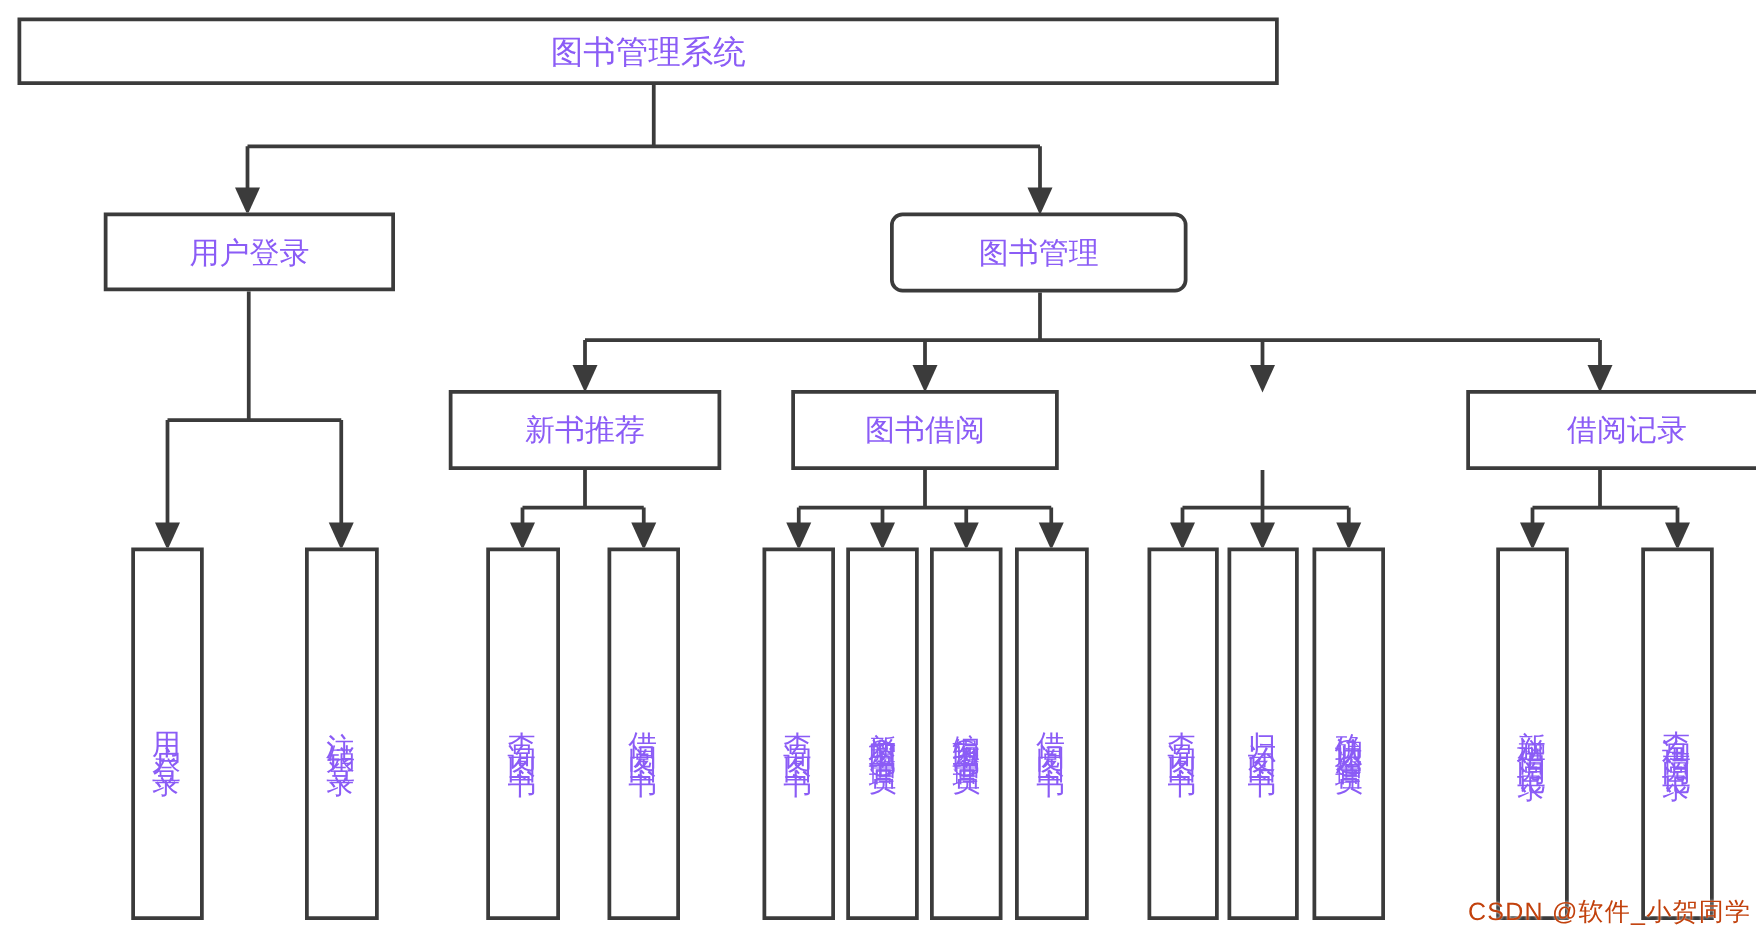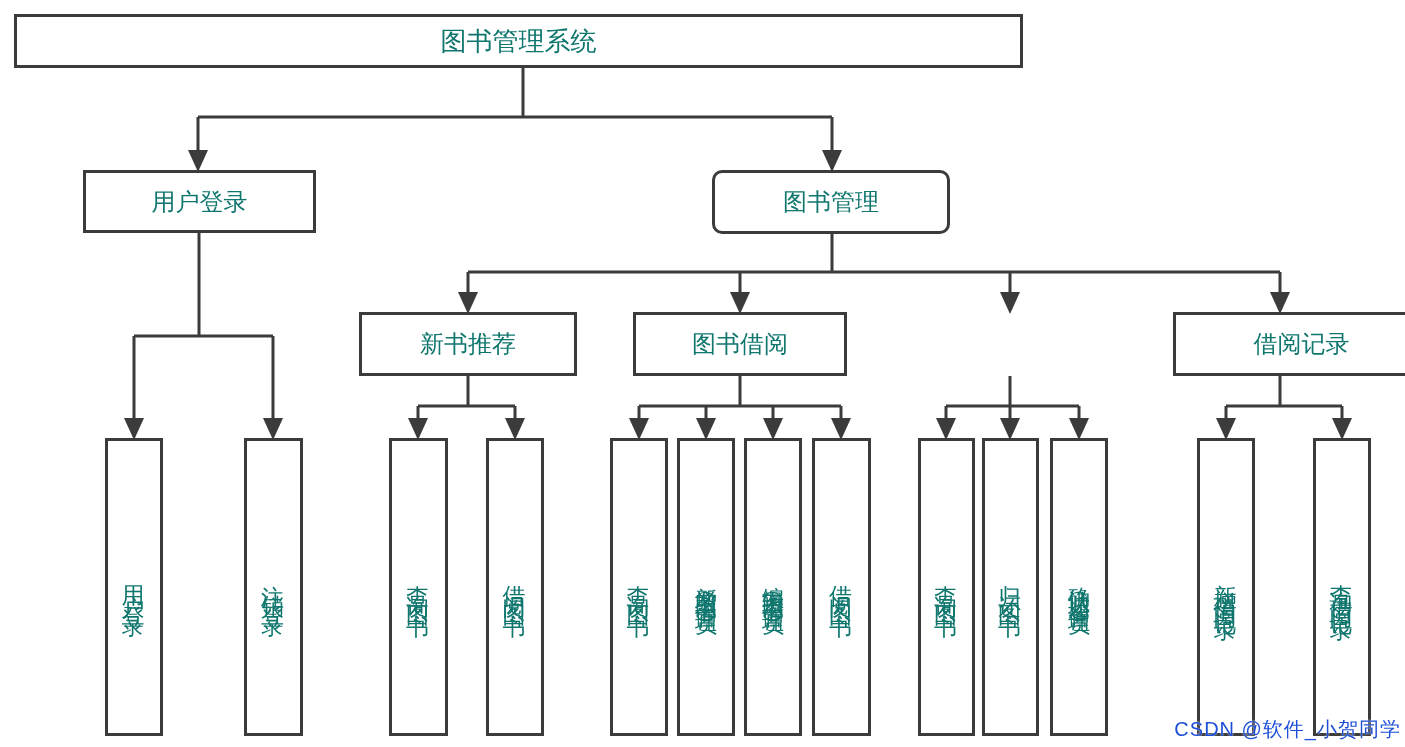--- a/index.html
+++ b/index.html
@@ -11,21 +11,21 @@
     overflow:hidden;
   }
   .connectors{position:absolute;left:0;top:0;z-index:1;}
   .connectors path{stroke:#3b3b3b;stroke-width:3;fill:none;}
   .connectors polygon{fill:#3b3b3b;stroke:none;}
   .box{
     position:absolute;
     box-sizing:border-box;
     background:#ffffff;
     border:3px solid #3b3b3b;
-    color:#0f766e;
+    color:#8b5cf6;
     display:flex;align-items:center;justify-content:center;
     z-index:2;
     text-align:center;
   }
   .root-box{left:14px;top:14px;width:1009px;height:54px;font-size:26px;}
   .h-box{font-size:24px;}
   .b-user{left:83px;top:170px;width:233px;height:63px;}
   .b-mgmt{left:712px;top:170px;width:238px;height:64px;border-radius:10px;}
   .b-new{left:359px;top:312px;width:218px;height:64px;}
   .b-borrow{left:633px;top:312px;width:214px;height:64px;font-family:Liberation Serif, serif;}
@@ -54,21 +54,21 @@
   .l9{left:918px;width:57px;}
   .l10{left:982px;width:57px;}
   .l11{left:1050px;}
   .l12{left:1197px;}
   .l13{left:1313px;}
   .watermark{
     position:absolute;
     right:4px;bottom:4px;
     z-index:3;
     font-size:20px;
-    color:#1d4ed8;
+    color:#c2410c;
     letter-spacing:1px;
     text-shadow:0 0 2px #ffffff;
   }
 </style>
 </head>
 <body>
 
 <div class="stage">
 
   <svg class="connectors" width="1405" height="747" viewBox="0 0 1405 747" aria-hidden="true">

